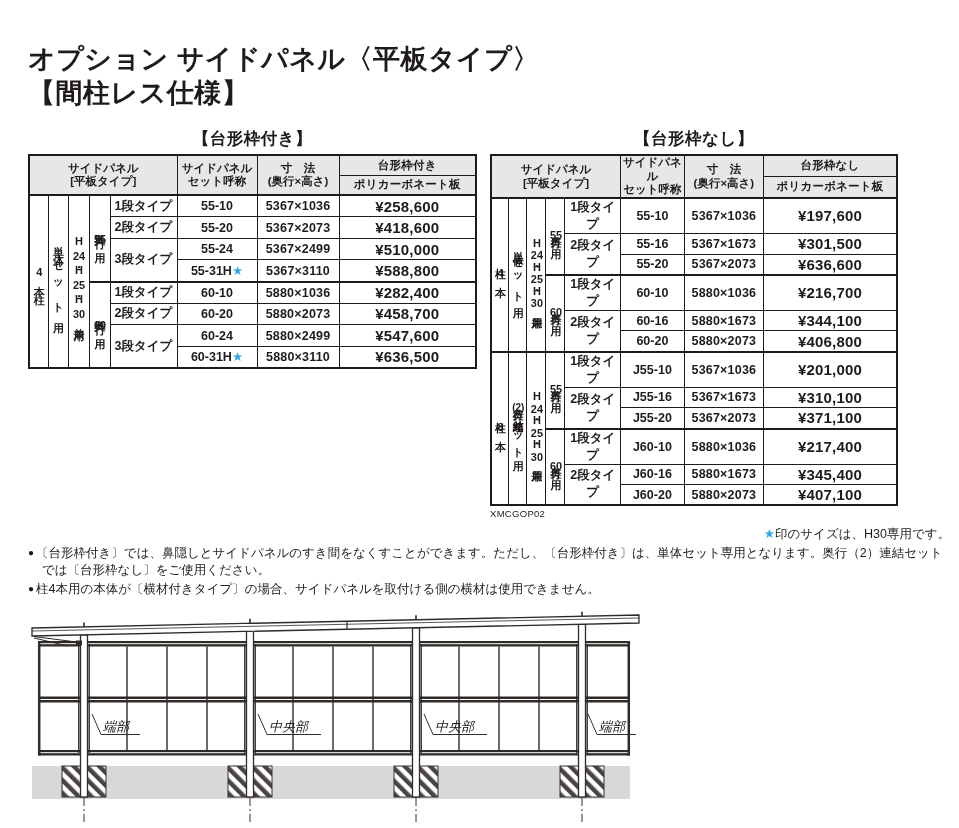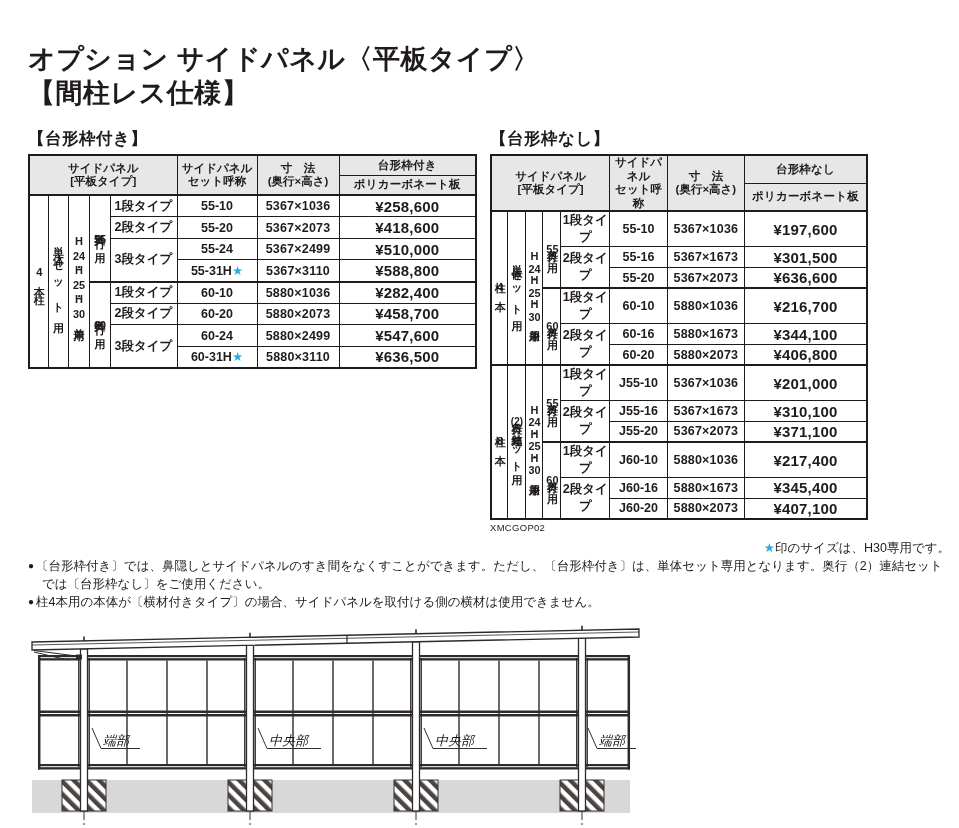--- a/index.html
+++ b/index.html
@@ -17,22 +17,22 @@
   }
   .page{position:relative;width:959px;height:828px;padding:24px 10px 12px 28px;}
 
   .title{
     font-size:27px;font-weight:bold;line-height:1.26;
     white-space:pre-line;letter-spacing:0.5px;
   }
 
   .tables-row{display:flex;align-items:flex-start;gap:13px;margin-top:15px;}
   .tcol-left{width:449px;}
-  .tcol-right{width:378px;}
-  .tcaption{font-size:16.5px;font-weight:bold;margin:0 0 4px 0;letter-spacing:0.5px;}
+  .tcol-right{width:408px;}
+  .tcaption{font-size:16.5px;font-weight:bold;margin:0 0 4px 0;letter-spacing:0.5px;text-align:center;}
 
   table.price-table{
     border-collapse:collapse;table-layout:fixed;
     border:2px solid var(--ink);
   }
   .price-table th,.price-table td{
     border:1px solid var(--ink);
     padding:0;text-align:center;vertical-align:middle;
     font-weight:bold;overflow:hidden;
   }

